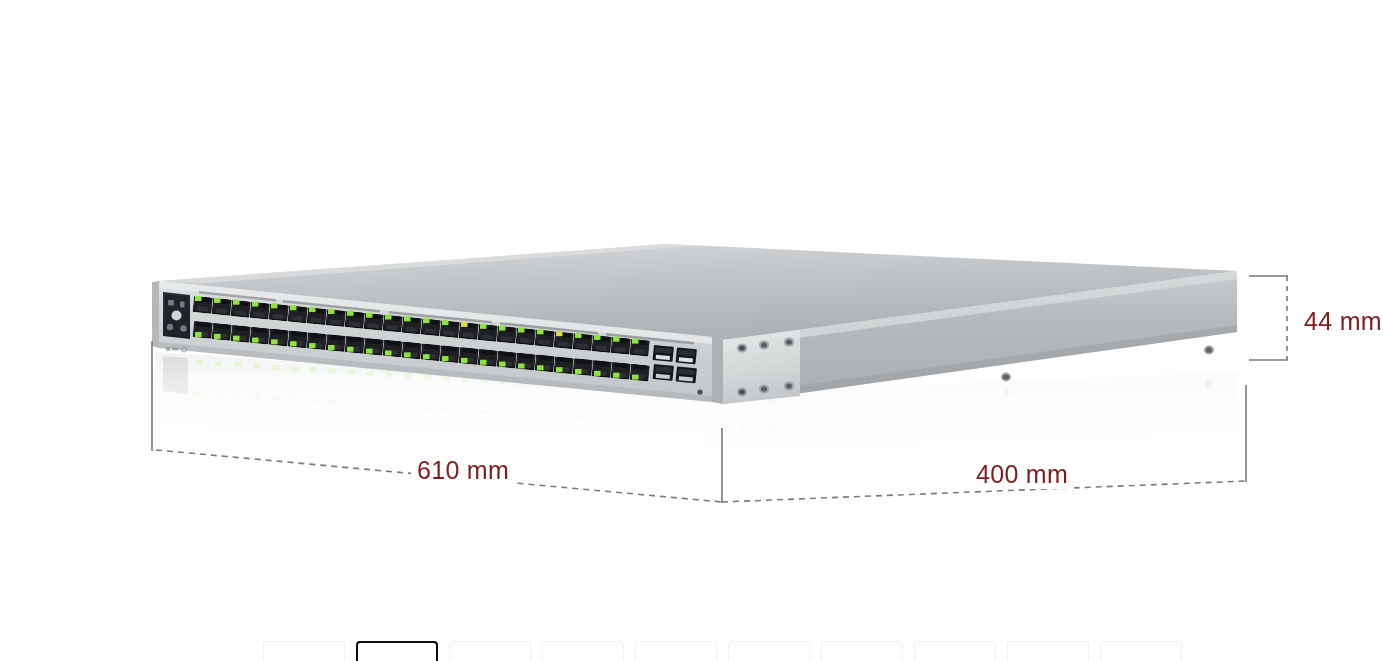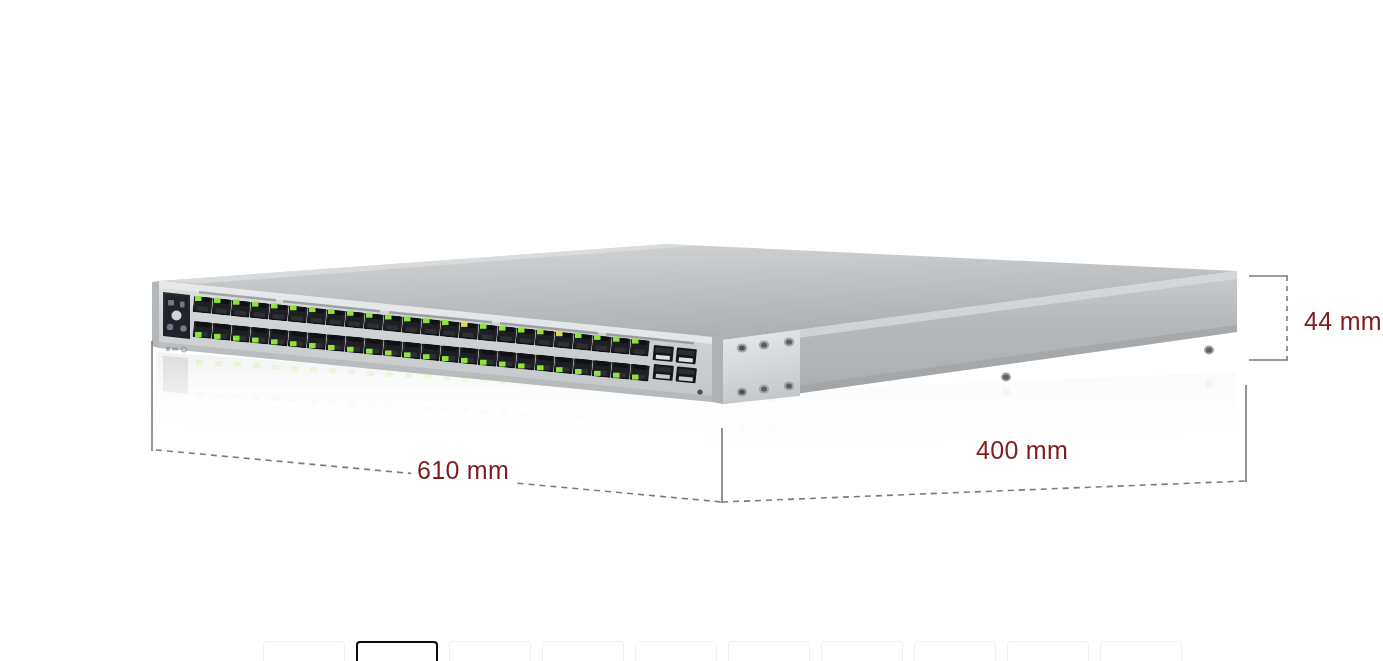--- a/index.html
+++ b/index.html
@@ -47,21 +47,21 @@
     top: 308px;
     background: transparent;
     padding: 0;
   }
   #label-width {
     left: 411px;
     top: 457px;
   }
   #label-depth {
     left: 970px;
-    top: 437px;
+    top: 461px;
   }
 
   
   #thumb-strip {
     position: absolute;
     left: 0;
     bottom: 0;
     width: 1383px;
     height: 22px;
     display: flex;

